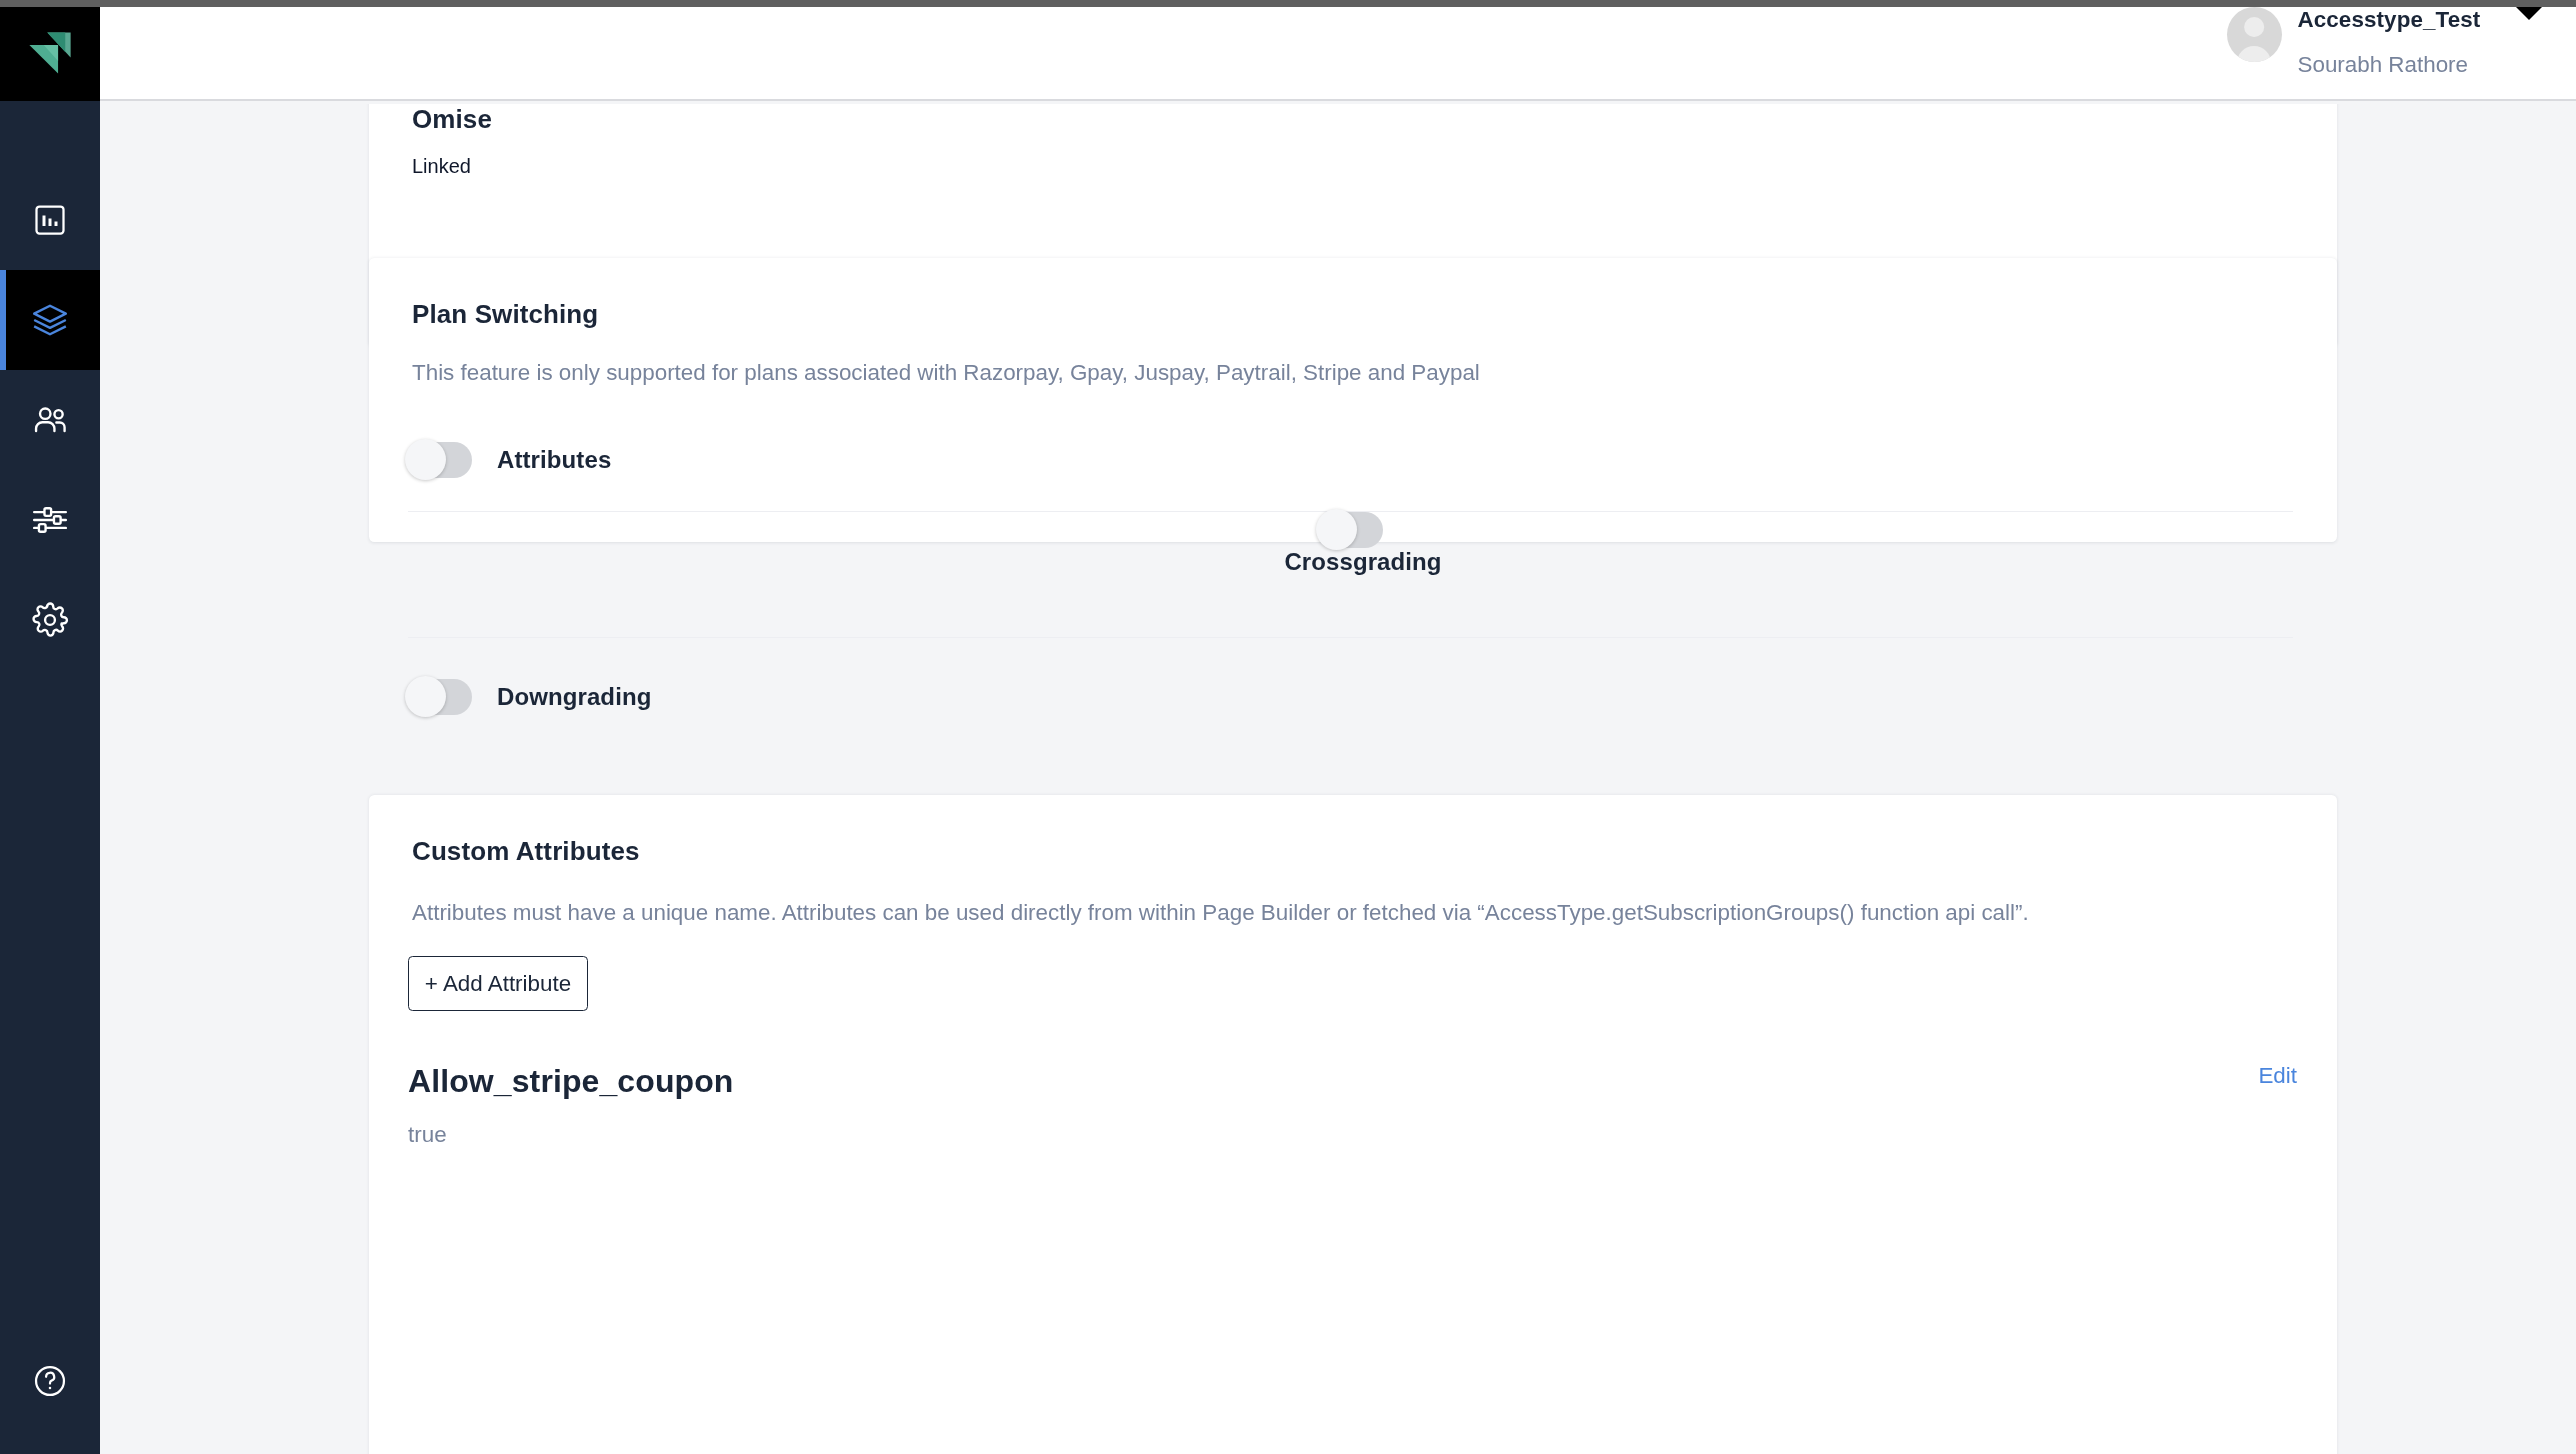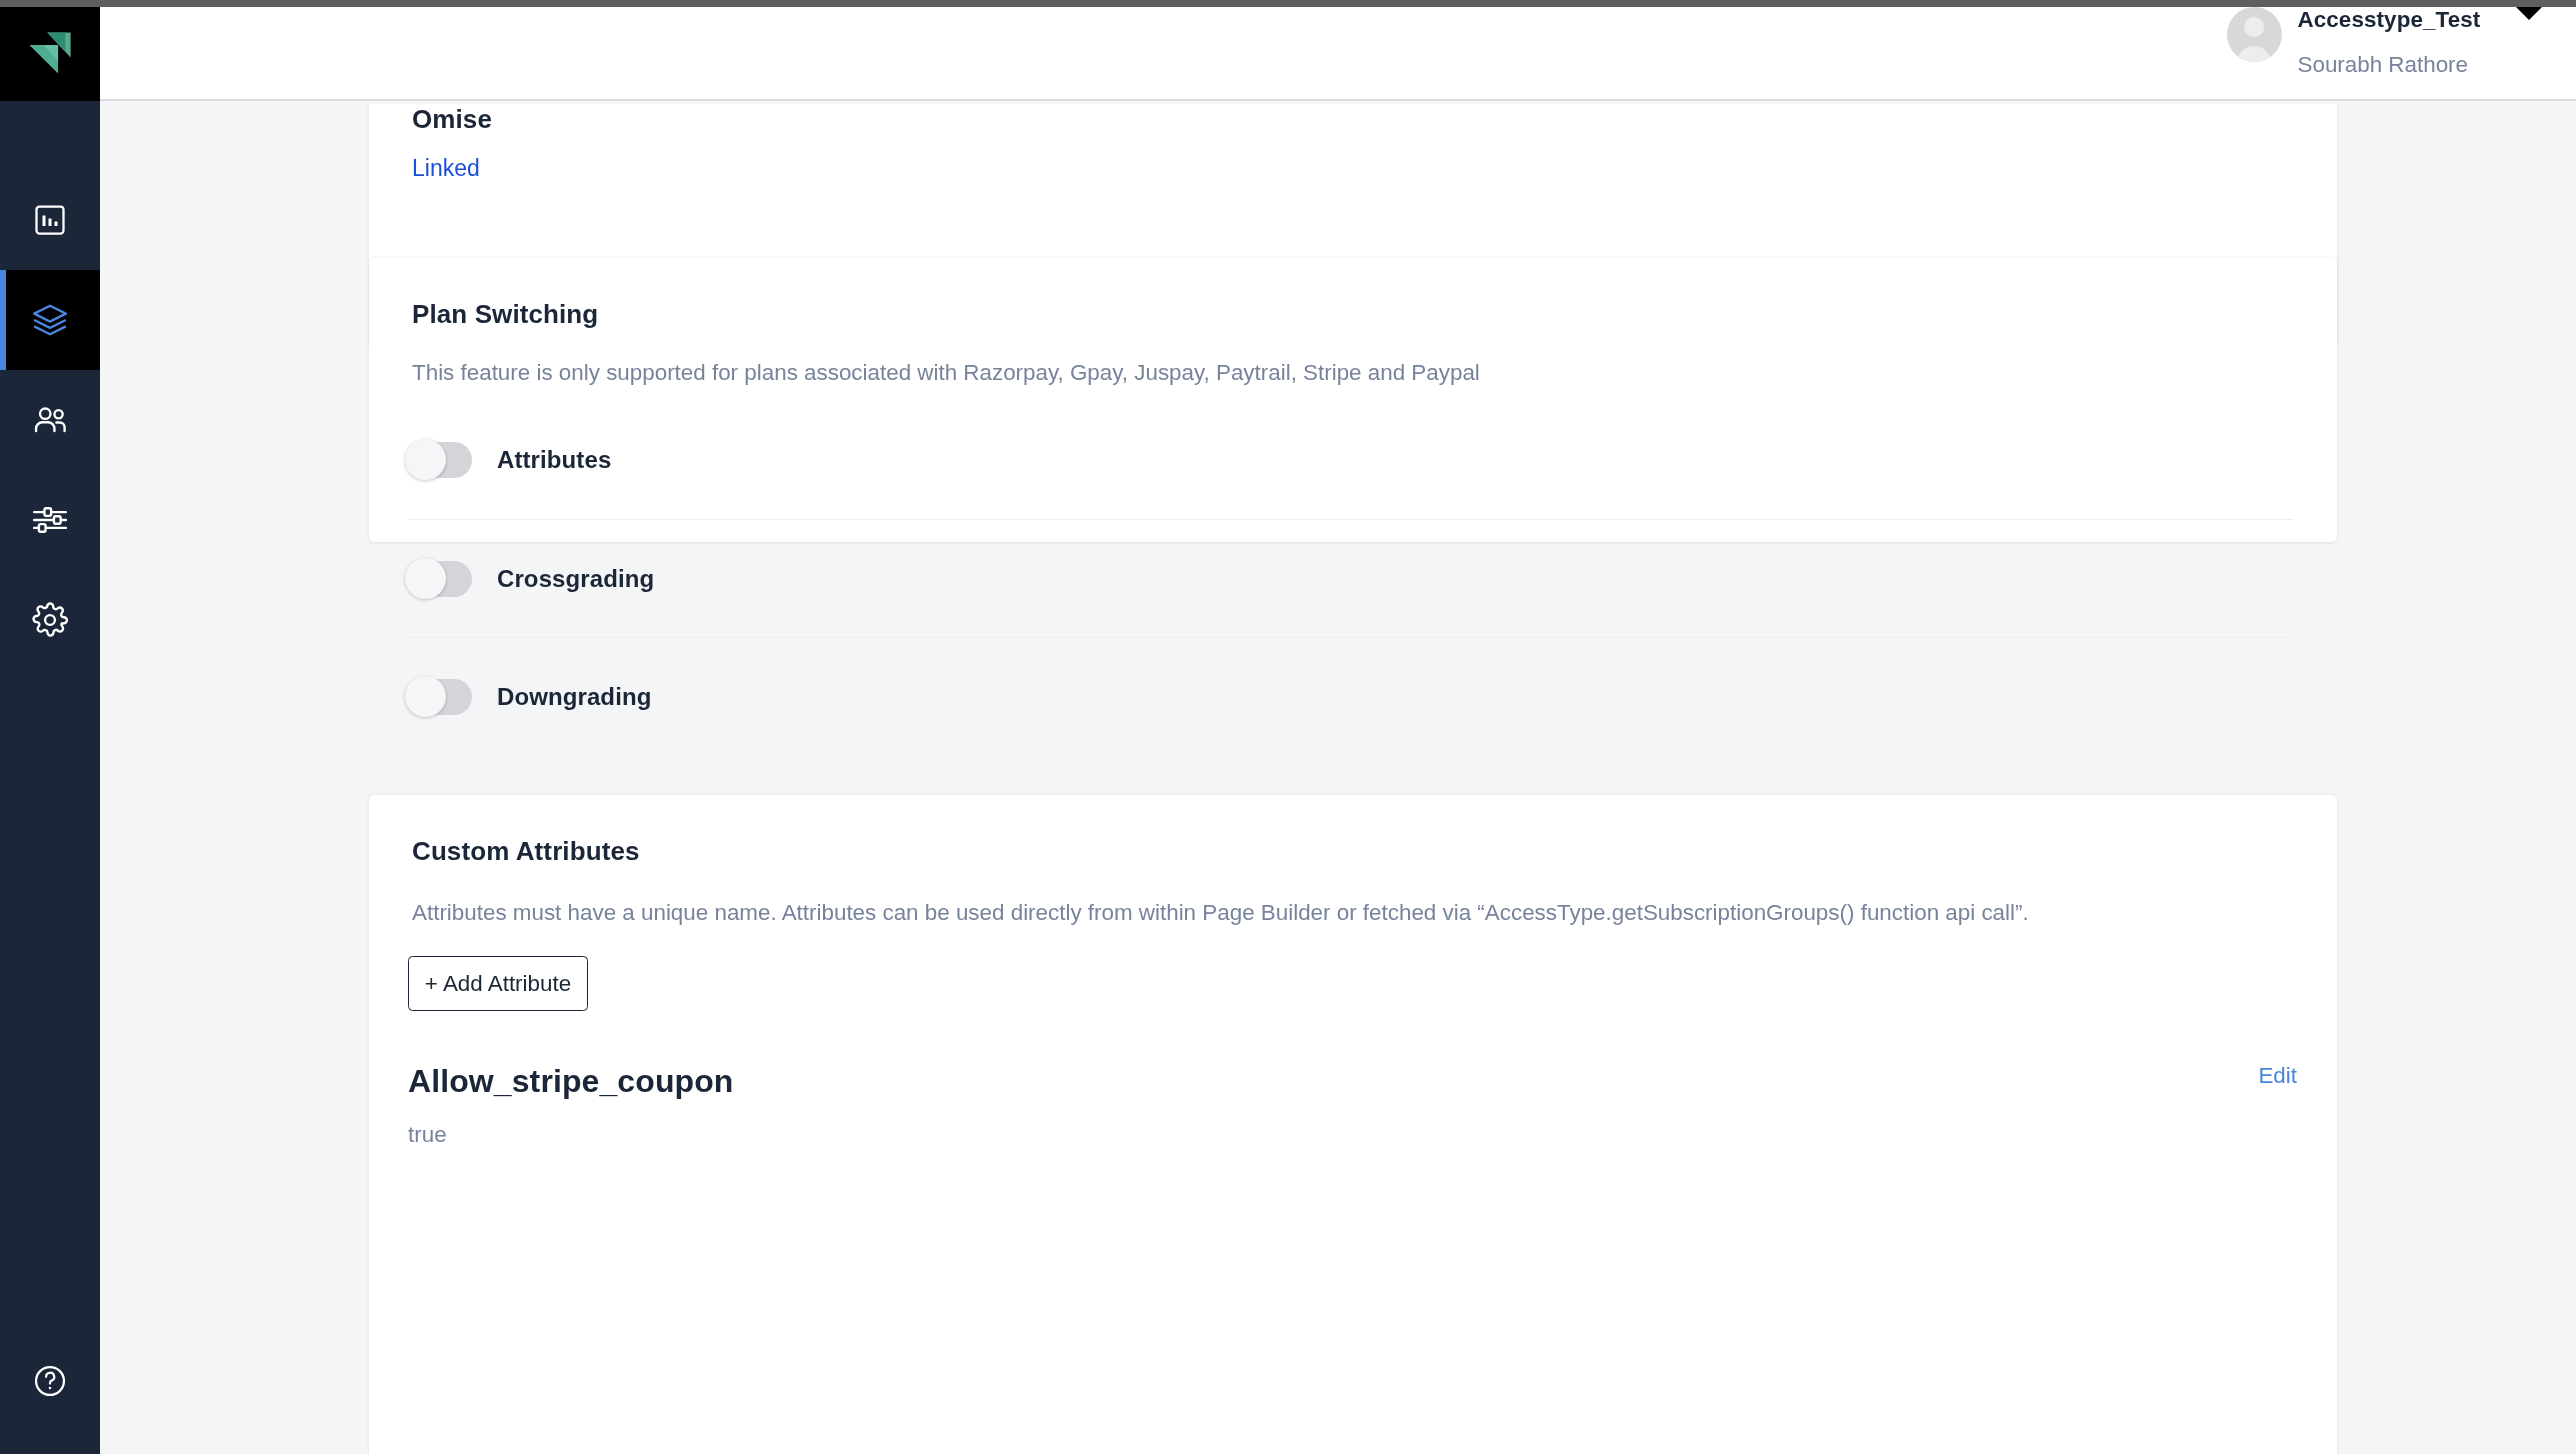--- a/index.html
+++ b/index.html
@@ -159,22 +159,22 @@
   #card-gateways { top: -98px; height: 340px; }
   .gw-row { position: absolute; left: 43px; }
   .gw-title {
     font-size: 26px;
     font-weight: bold;
     color: #1b2638;
     letter-spacing: 0.1px;
   }
   .gw-status {
     margin-top: 19.7px;
-    font-size: 23px;
-    color: #1d4ed8;
+    font-size: 20px;
+    color: #0f172a;
   }
   .gw-divider {
     position: absolute;
     left: 43px;
     width: 973px;
     height: 1.8px;
     background: #edeef2;
   }
 
   
@@ -380,21 +380,21 @@
     <div class="sect-title" style="top:41px;">Plan Switching</div>
     <div class="sect-desc" style="top:102px;">This feature is only supported for plans associated with Razorpay, Gpay, Juspay, Paytrail, Stripe and Paypal</div>
 
     <div class="toggle-row" style="top:143px;">
       <span class="switch">
           <span class="knob"></span>
         </span>
       <span class="toggle-label">Attributes</span>
     </div>
 
-    <div class="toggle-row" style="top:261px;">
+    <div class="toggle-row" style="top:253px;flex-direction:column;">
       <span class="switch">
           <span class="knob"></span>
         </span>
       <span class="toggle-label">Crossgrading</span>
     </div>
 
     <div class="toggle-row" style="top:379px;">
       <span class="switch">
           <span class="knob"></span>
         </span>

